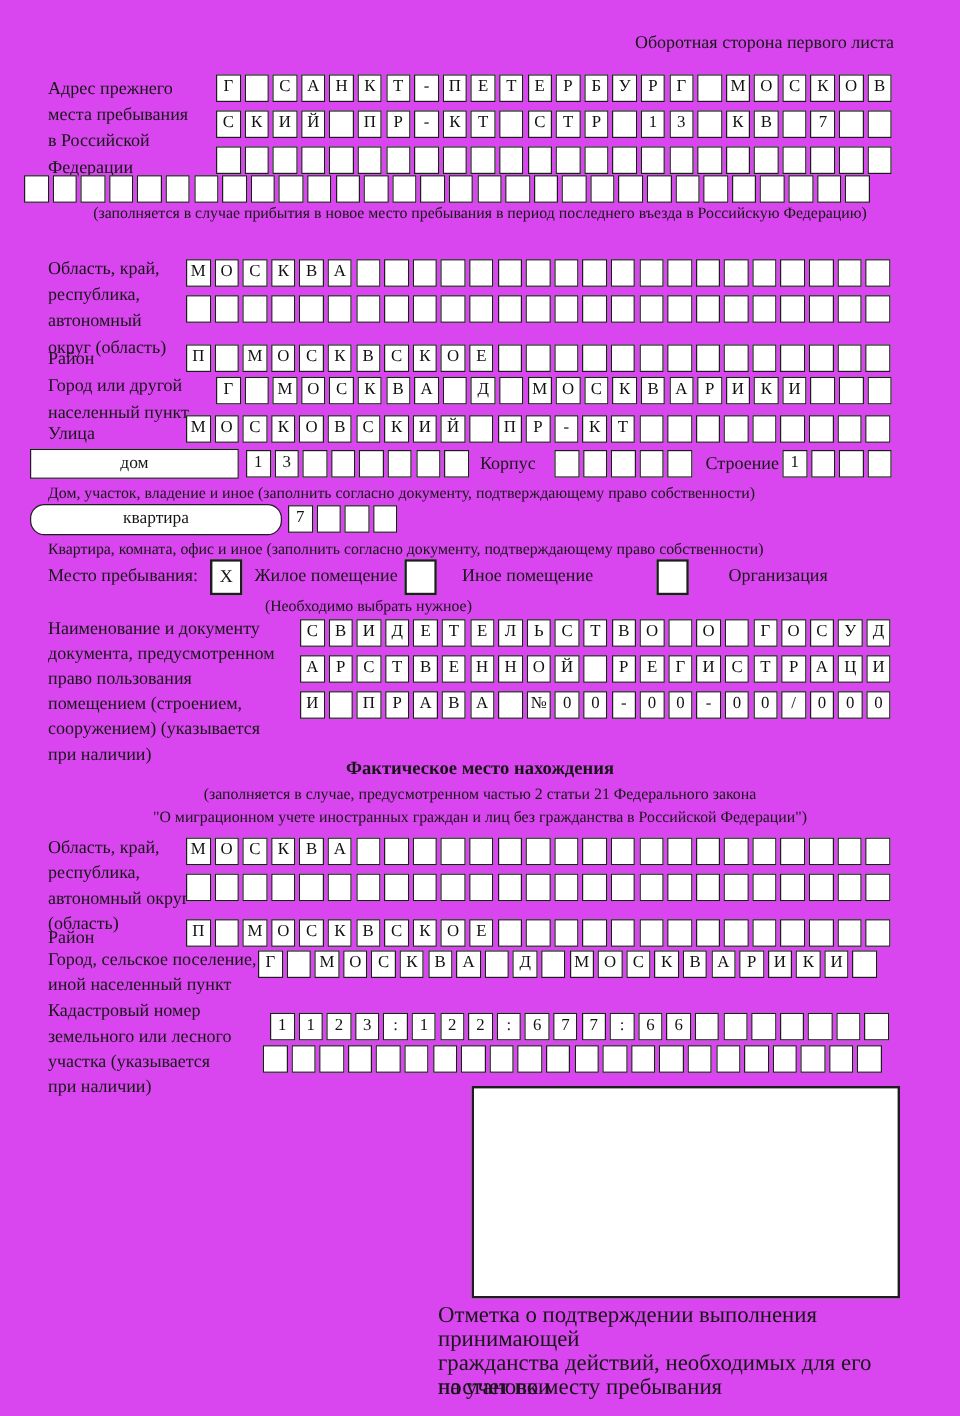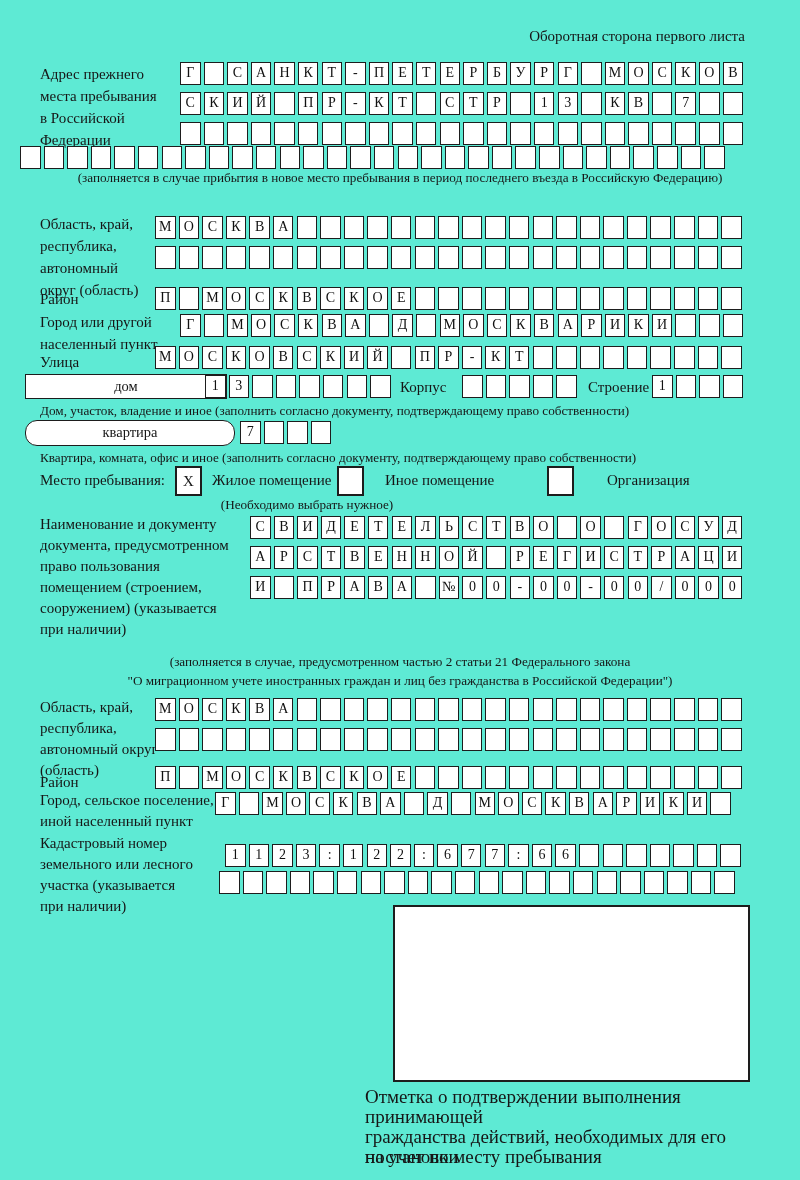--- a/index.html
+++ b/index.html
@@ -1,16 +1,16 @@
 <!DOCTYPE html>
 <html><head>
 <meta charset="utf-8">
 <style>
   html,body{margin:0;padding:0;background:#fff;}
-  #page{position:relative;width:800px;height:1180px;background:#5eead4;
+  #page{position:relative;width:800px;height:1180px;background:#d946ef;
         font-family:"Liberation Serif","DejaVu Serif",serif;color:#161616;overflow:hidden;}
   .lbl{position:absolute;font-size:15px;line-height:20px;white-space:nowrap;}
   .cap{position:absolute;font-size:13.2px;white-space:nowrap;}
   .center{left:0;width:100%;text-align:center;}
   .bold{font-weight:bold;}
   .cellrow{position:absolute;white-space:nowrap;height:23px;}
   .cb{box-sizing:border-box;display:inline-block;vertical-align:top;
       width:20.5px;height:23px;border:1.6px solid #1d1d1d;margin-right:3.1px;
       text-align:center;font-size:14px;line-height:20px;color:#111;background:#fff;}
   .widebox{position:absolute;box-sizing:border-box;border:1.8px solid #1d1d1d;
@@ -50,21 +50,21 @@
   <div class="lbl" style="left:40px;top:289px;">Район</div>
   <div class="cellrow" style="left:155px;top:287px;"><span class="cb">П</span><span class="cb"></span><span class="cb">М</span><span class="cb">О</span><span class="cb">С</span><span class="cb">К</span><span class="cb">В</span><span class="cb">С</span><span class="cb">К</span><span class="cb">О</span><span class="cb">Е</span><span class="cb"></span><span class="cb"></span><span class="cb"></span><span class="cb"></span><span class="cb"></span><span class="cb"></span><span class="cb"></span><span class="cb"></span><span class="cb"></span><span class="cb"></span><span class="cb"></span><span class="cb"></span><span class="cb"></span><span class="cb"></span></div>
 
   <div class="lbl" style="left:40px;top:312px;">Город или другой</div>
   <div class="lbl" style="left:40px;top:334px;">населенный пункт</div>
   <div class="cellrow" style="left:180px;top:314px;"><span class="cb">Г</span><span class="cb"></span><span class="cb">М</span><span class="cb">О</span><span class="cb">С</span><span class="cb">К</span><span class="cb">В</span><span class="cb">А</span><span class="cb"></span><span class="cb">Д</span><span class="cb"></span><span class="cb">М</span><span class="cb">О</span><span class="cb">С</span><span class="cb">К</span><span class="cb">В</span><span class="cb">А</span><span class="cb">Р</span><span class="cb">И</span><span class="cb">К</span><span class="cb">И</span><span class="cb"></span><span class="cb"></span><span class="cb"></span></div>
 
   <div class="lbl" style="left:40px;top:352px;">Улица</div>
   <div class="cellrow" style="left:155px;top:346px;"><span class="cb">М</span><span class="cb">О</span><span class="cb">С</span><span class="cb">К</span><span class="cb">О</span><span class="cb">В</span><span class="cb">С</span><span class="cb">К</span><span class="cb">И</span><span class="cb">Й</span><span class="cb"></span><span class="cb">П</span><span class="cb">Р</span><span class="cb">-</span><span class="cb">К</span><span class="cb">Т</span><span class="cb"></span><span class="cb"></span><span class="cb"></span><span class="cb"></span><span class="cb"></span><span class="cb"></span><span class="cb"></span><span class="cb"></span><span class="cb"></span></div>
 
-  <div class="widebox" style="left:25px;top:374px;width:202px;height:25px;line-height:22px;">дом</div>
+  <div class="widebox" style="left:25px;top:374px;width:174px;height:25px;line-height:22px;">дом</div>
   <div class="cellrow" style="left:205px;top:375px;"><span class="cb">1</span><span class="cb">3</span><span class="cb"></span><span class="cb"></span><span class="cb"></span><span class="cb"></span><span class="cb"></span><span class="cb"></span></div>
   <div class="lbl" style="left:400px;top:377px;">Корпус</div>
   <div class="cellrow" style="left:462px;top:375px;"><span class="cb"></span><span class="cb"></span><span class="cb"></span><span class="cb"></span><span class="cb"></span></div>
   <div class="lbl" style="left:588px;top:377px;">Строение</div>
   <div class="cellrow" style="left:652px;top:375px;"><span class="cb">1</span><span class="cb"></span><span class="cb"></span><span class="cb"></span></div>
   <div class="cap" style="left:40px;top:403px;">Дом, участок, владение и иное (заполнить согласно документу, подтверждающему право собственности)</div>
 
   <div class="widebox" style="left:25px;top:420px;width:210px;height:26px;line-height:23px;border-radius:12px;">квартира</div>
   <div class="cellrow" style="left:240px;top:421px;"><span class="cb">7</span><span class="cb"></span><span class="cb"></span><span class="cb"></span></div>
   <div class="cap" style="left:40px;top:450px;">Квартира, комната, офис и иное (заполнить согласно документу, подтверждающему право собственности)</div>
@@ -81,20 +81,21 @@
   <div class="lbl" style="left:40px;top:514px;">Наименование и документу</div>
   <div class="lbl" style="left:40px;top:535px;">документа, предусмотренном</div>
   <div class="lbl" style="left:40px;top:556px;">право пользования</div>
   <div class="lbl" style="left:40px;top:577px;">помещением (строением,</div>
   <div class="lbl" style="left:40px;top:598px;">сооружением) (указывается</div>
   <div class="lbl" style="left:40px;top:619px;">при наличии)</div>
   <div class="cellrow" style="left:250px;top:516px;"><span class="cb">С</span><span class="cb">В</span><span class="cb">И</span><span class="cb">Д</span><span class="cb">Е</span><span class="cb">Т</span><span class="cb">Е</span><span class="cb">Л</span><span class="cb">Ь</span><span class="cb">С</span><span class="cb">Т</span><span class="cb">В</span><span class="cb">О</span><span class="cb"></span><span class="cb">О</span><span class="cb"></span><span class="cb">Г</span><span class="cb">О</span><span class="cb">С</span><span class="cb">У</span><span class="cb">Д</span></div>
   <div class="cellrow" style="left:250px;top:546px;"><span class="cb">А</span><span class="cb">Р</span><span class="cb">С</span><span class="cb">Т</span><span class="cb">В</span><span class="cb">Е</span><span class="cb">Н</span><span class="cb">Н</span><span class="cb">О</span><span class="cb">Й</span><span class="cb"></span><span class="cb">Р</span><span class="cb">Е</span><span class="cb">Г</span><span class="cb">И</span><span class="cb">С</span><span class="cb">Т</span><span class="cb">Р</span><span class="cb">А</span><span class="cb">Ц</span><span class="cb">И</span></div>
   <div class="cellrow" style="left:250px;top:576px;"><span class="cb">И</span><span class="cb"></span><span class="cb">П</span><span class="cb">Р</span><span class="cb">А</span><span class="cb">В</span><span class="cb">А</span><span class="cb"></span><span class="cb">№</span><span class="cb">0</span><span class="cb">0</span><span class="cb">-</span><span class="cb">0</span><span class="cb">0</span><span class="cb">-</span><span class="cb">0</span><span class="cb">0</span><span class="cb">/</span><span class="cb">0</span><span class="cb">0</span><span class="cb">0</span></div>
 
+  <div class="lbl bold center" style="top:631px;font-size:15.5px;">Фактическое место нахождения</div>
   <div class="cap center" style="top:654px;">(заполняется в случае, предусмотренном частью 2 статьи 21 Федерального закона</div>
   <div class="cap center" style="top:673px;">"О миграционном учете иностранных граждан и лиц без гражданства в Российской Федерации")</div>
 
   <div class="lbl" style="left:40px;top:697px;">Область, край,</div>
   <div class="lbl" style="left:40px;top:718px;">республика,</div>
   <div class="lbl" style="left:40px;top:739px;">автономный округ</div>
   <div class="lbl" style="left:40px;top:760px;">(область)</div>
   <div class="cellrow" style="left:155px;top:698px;"><span class="cb">М</span><span class="cb">О</span><span class="cb">С</span><span class="cb">К</span><span class="cb">В</span><span class="cb">А</span><span class="cb"></span><span class="cb"></span><span class="cb"></span><span class="cb"></span><span class="cb"></span><span class="cb"></span><span class="cb"></span><span class="cb"></span><span class="cb"></span><span class="cb"></span><span class="cb"></span><span class="cb"></span><span class="cb"></span><span class="cb"></span><span class="cb"></span><span class="cb"></span><span class="cb"></span><span class="cb"></span><span class="cb"></span></div>
   <div class="cellrow" style="left:155px;top:728px;"><span class="cb"></span><span class="cb"></span><span class="cb"></span><span class="cb"></span><span class="cb"></span><span class="cb"></span><span class="cb"></span><span class="cb"></span><span class="cb"></span><span class="cb"></span><span class="cb"></span><span class="cb"></span><span class="cb"></span><span class="cb"></span><span class="cb"></span><span class="cb"></span><span class="cb"></span><span class="cb"></span><span class="cb"></span><span class="cb"></span><span class="cb"></span><span class="cb"></span><span class="cb"></span><span class="cb"></span><span class="cb"></span></div>
 

